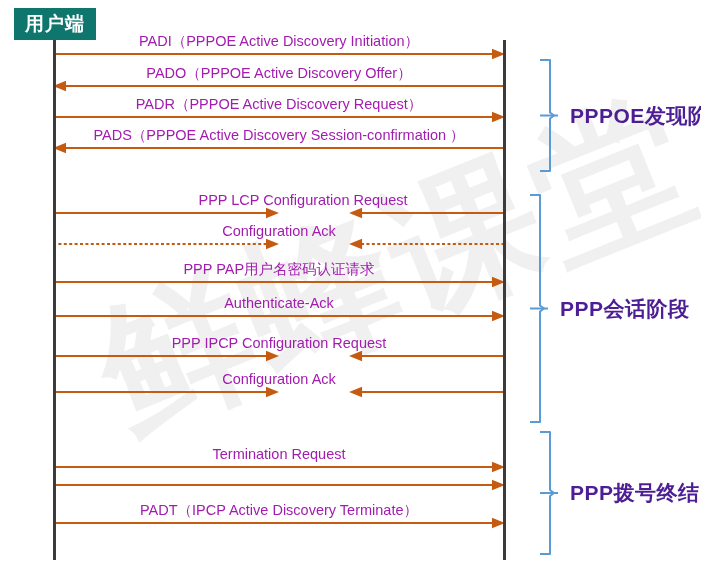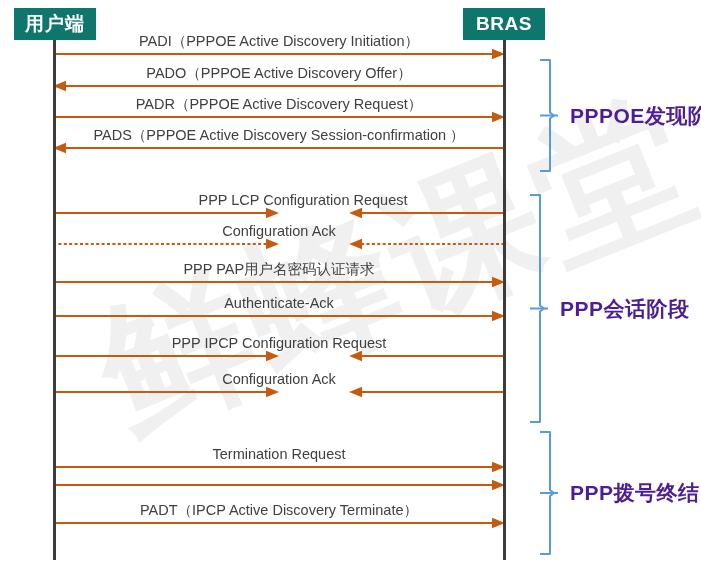--- a/index.html
+++ b/index.html
@@ -85,21 +85,21 @@
     height: 34px;
     z-index: 3;
   }
   .msg-label {
     position: absolute;
     left: 0;
     right: 0;
     bottom: 12px;
     text-align: center;
     font-size: 14.5px;
-    color: #404040;
+    color: #a21caf;
     white-space: nowrap;
     line-height: 1;
   }
   .msg-arrow {
     position: absolute;
     left: 0;
     bottom: 0;
     width: 100%;
     height: 11px;
     overflow: visible;
@@ -130,23 +130,20 @@
 <div id="canvas">
 
   <div class="watermark">鲜蜂课堂</div>
 
   <div class="lifeline" id="lifeline-client"></div>
   <div class="lifeline" id="lifeline-bras"></div>
 
   <div class="actor-box" id="actor-client">
     <span>用户端</span>
   </div>
-  <div class="actor-box" id="actor-bras">
-    <span>BRAS</span>
-  </div>
 
   <div id="messages-layer">
       <div class="msg" style="top: 26px;">
         <div class="msg-label">PADI（PPPOE Active Discovery Initiation）</div>
         <div class="msg-arrow">
           <svg width="452" height="11" viewBox="0 0 452 11">
             <line x1="0" y1="5" x2="440" y2="5" stroke="#C55A11" stroke-width="2.2"></line>
             <polygon points="452,5 439,-0.20000000000000018 439,10.2" fill="#C55A11"></polygon>
           </svg>
         </div>

